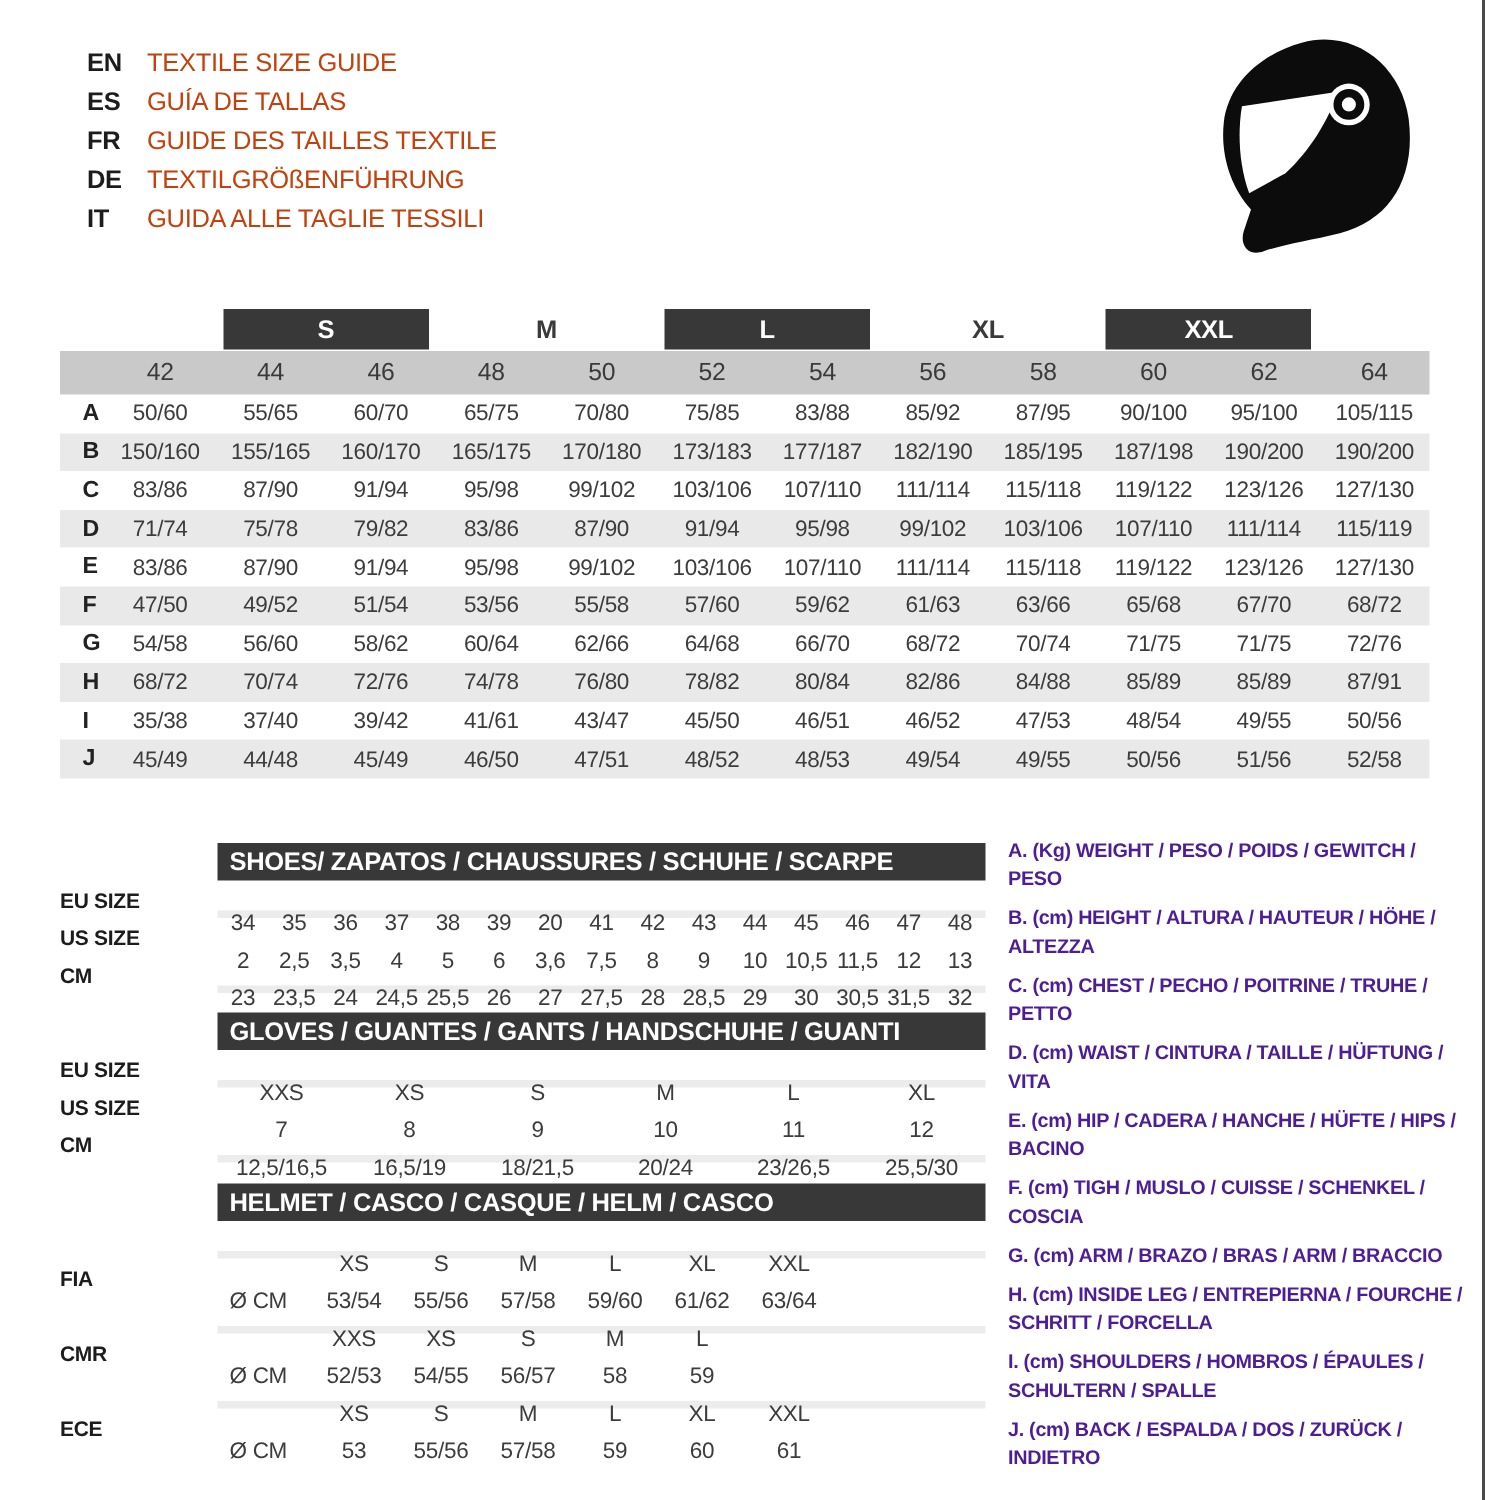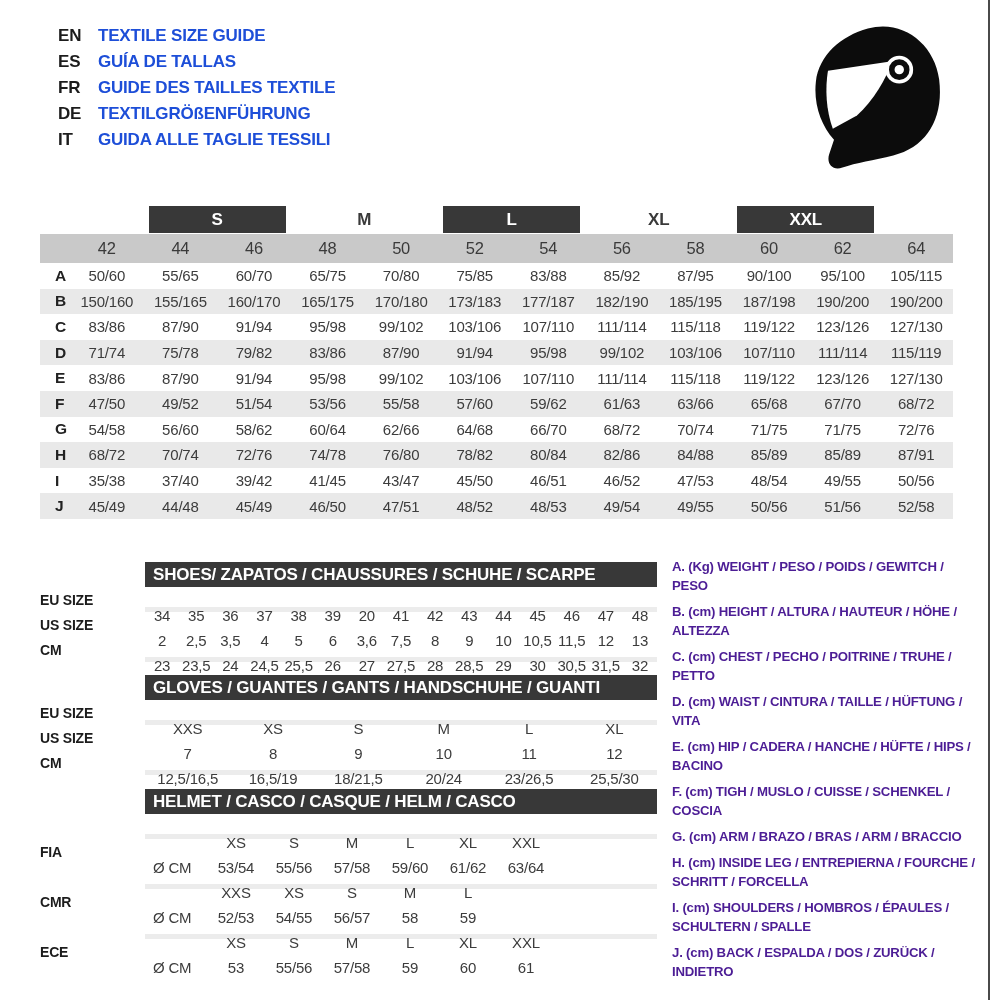--- a/index.html
+++ b/index.html
@@ -4,23 +4,23 @@
 <style>
   * { margin:0; padding:0; box-sizing:border-box; }
   html,body { width:1000px; height:1000px; }
   body {
     position:relative; width:1000px; height:1000px; background:#ffffff;
     font-family:"Liberation Sans","DejaVu Sans",sans-serif; color:#3c3c3c;
     overflow:hidden; letter-spacing:-0.2px;
   }
   
   .lang-header { position:absolute; left:58px; top:26px; }
-  .lang-row { display:flex; height:26px; align-items:flex-start; }
+  .lang-row { display:flex; height:26px; align-items:flex-end; }
   .lang-code { width:40px; font-weight:bold; font-size:17px; color:#1c1c1c; }
-  .lang-title { font-weight:bold; font-size:17px; color:#1d4ed8; white-space:nowrap; }
+  .lang-title { font-weight:normal; font-size:17px; color:#c2410c; white-space:nowrap; }
   
   .helmet-logo { position:absolute; left:805px; top:20px; width:145px; height:150px; }
   
   .right-border { position:absolute; left:988px; top:0; width:2px; height:1000px; background:#4a4a4a; }
   
   .main-table { position:absolute; left:40px; top:206px; width:913px; }
   .grid13 { display:grid; grid-template-columns:30px repeat(12,1fr); }
   .size-group-row { height:27px; margin-bottom:1px; }
   .size-group { display:flex; align-items:center; justify-content:center;
     font-weight:bold; font-size:17px; color:#3a3a3a; }
@@ -235,21 +235,21 @@
         <div class="data-cell">84/88</div>
         <div class="data-cell">85/89</div>
         <div class="data-cell">85/89</div>
         <div class="data-cell">87/91</div>
       </div>
       <div class="grid13 data-row">
         <div class="row-letter">I</div>
         <div class="data-cell">35/38</div>
         <div class="data-cell">37/40</div>
         <div class="data-cell">39/42</div>
-        <div class="data-cell">41/45</div>
+        <div class="data-cell">41/61</div>
         <div class="data-cell">43/47</div>
         <div class="data-cell">45/50</div>
         <div class="data-cell">46/51</div>
         <div class="data-cell">46/52</div>
         <div class="data-cell">47/53</div>
         <div class="data-cell">48/54</div>
         <div class="data-cell">49/55</div>
         <div class="data-cell">50/56</div>
       </div>
       <div class="grid13 data-row alt">

